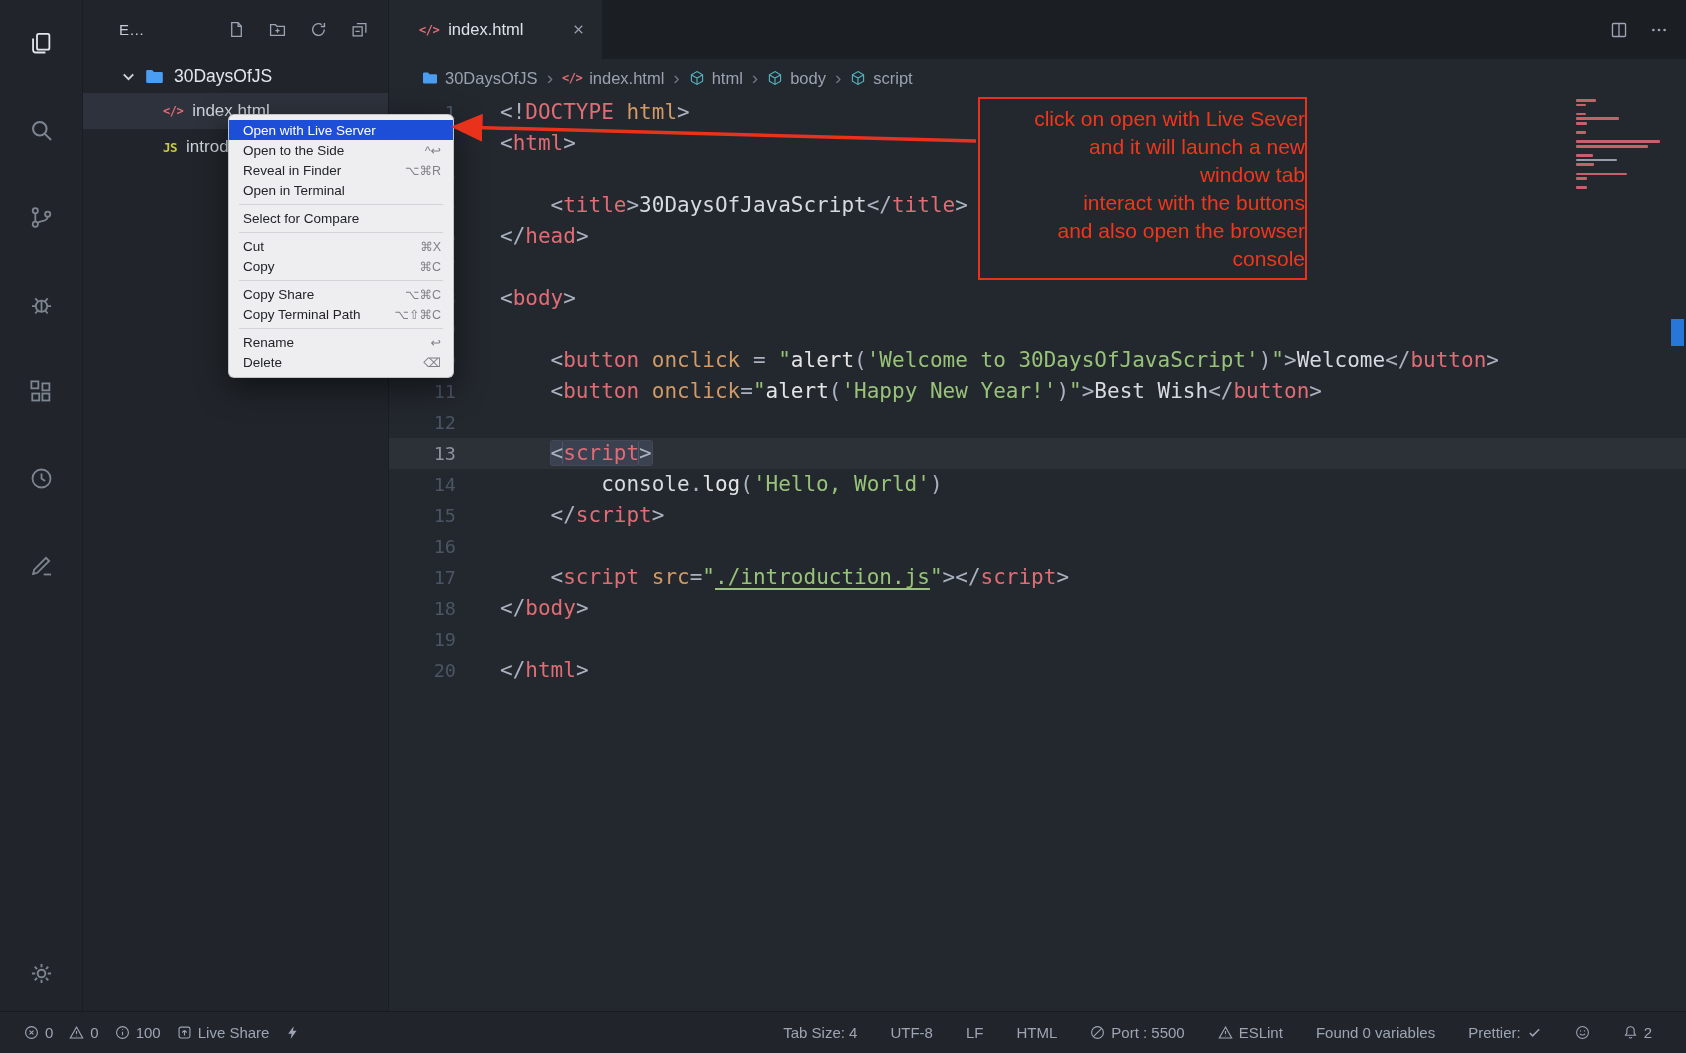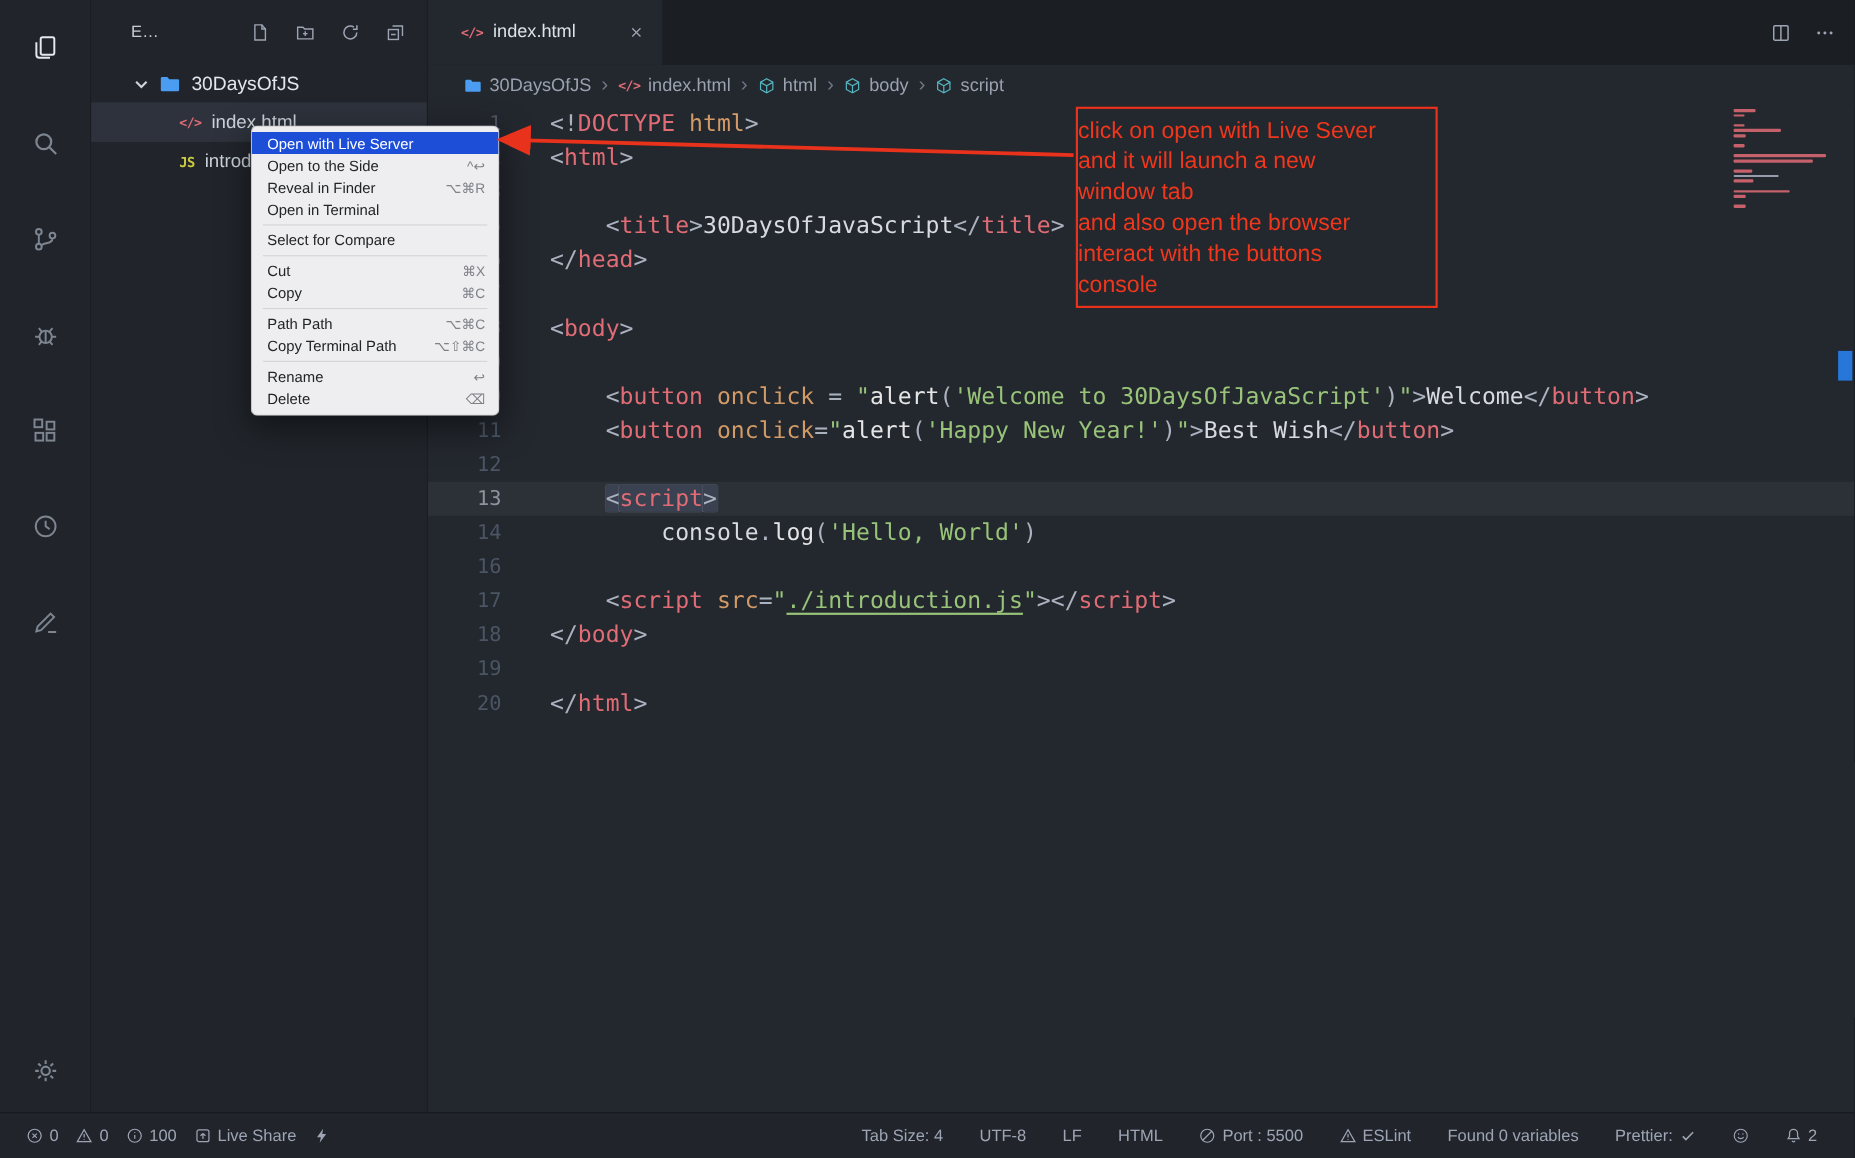--- a/index.html
+++ b/index.html
@@ -75,21 +75,21 @@
 
   
   .context-menu{position:absolute;left:228px;top:114px;width:226px;background:#eeeef0;border:1px solid rgba(0,0,0,.18);border-radius:6px;box-shadow:0 10px 30px rgba(0,0,0,.5);padding:5px 0;z-index:60}
   .menu-item{height:20px;display:flex;align-items:center;padding:0 12px 0 14px;font-size:13.5px;color:#222428;cursor:pointer}
   .menu-item .mi-k{margin-left:auto;color:#808089;font-size:12.5px}
   .menu-item.hl{background:#1d4ed8;color:#fff}
   .menu-item.hl .mi-k{color:#fff}
   .menu-sep{height:1px;background:#d4d4d8;margin:3.5px 10px}
 
   
-  .annotation-box{position:absolute;left:978px;top:97px;width:329px;height:183px;border:2px solid #e8321c;z-index:40;text-align:left;color:#f0371c;font-size:21px;line-height:28px;padding-top:6px}
+  .annotation-box{position:absolute;left:978px;top:97px;width:329px;height:183px;border:2px solid #e8321c;z-index:40;text-align:right;color:#f0371c;font-size:21px;line-height:28px;padding-top:6px}
   .red-arrow{position:absolute;left:430px;top:95px;width:560px;height:80px;z-index:70;pointer-events:none}
 
   
   .status-bar{position:absolute;left:0;right:0;bottom:0;height:42px;background:#21252b;border-top:1px solid #181a1f;display:flex;align-items:center;justify-content:space-between;padding:0 34px 0 24px;font-size:15px;color:#9da5b4}
   .sb-left{display:flex;gap:16px;align-items:center}
   .sb-right{display:flex;gap:33px;align-items:center}
   .st-item{display:flex;align-items:center;gap:6px;cursor:pointer;white-space:nowrap}
   .st-item .icon{display:flex}
   .st-item svg{width:15px;height:15px}
   .icon{display:inline-flex;align-items:center;justify-content:center}
@@ -303,20 +303,21 @@
         <div class="code-line" data-name="code-line-5"><span class="ln" data-name="line-number">5</span><span class="lc"><span class="tok-p">    &lt;</span><span class="tok-tag">title</span><span class="tok-p">&gt;</span><span class="tok-txt">30DaysOfJavaScript</span><span class="tok-p">&lt;/</span><span class="tok-tag">title</span><span class="tok-p">&gt;</span></span></div>
         <div class="code-line" data-name="code-line-6"><span class="ln" data-name="line-number">6</span><span class="lc"><span class="tok-p">&lt;/</span><span class="tok-tag">head</span><span class="tok-p">&gt;</span></span></div>
         <div class="code-line" data-name="code-line-7"><span class="ln" data-name="line-number">7</span><span class="lc"></span></div>
         <div class="code-line" data-name="code-line-8"><span class="ln" data-name="line-number">8</span><span class="lc"><span class="tok-p">&lt;</span><span class="tok-tag">body</span><span class="tok-p">&gt;</span></span></div>
         <div class="code-line" data-name="code-line-9"><span class="ln" data-name="line-number">9</span><span class="lc"></span></div>
         <div class="code-line" data-name="code-line-10"><span class="ln" data-name="line-number">10</span><span class="lc"><span class="tok-p">    &lt;</span><span class="tok-tag">button</span><span class="tok-p"> </span><span class="tok-attr">onclick</span><span class="tok-p"> = </span><span class="tok-str">"</span><span class="tok-fn">alert</span><span class="tok-p">(</span><span class="tok-str">'Welcome to 30DaysOfJavaScript'</span><span class="tok-p">)</span><span class="tok-str">"</span><span class="tok-p">&gt;</span><span class="tok-txt">Welcome</span><span class="tok-p">&lt;/</span><span class="tok-tag">button</span><span class="tok-p">&gt;</span></span></div>
         <div class="code-line" data-name="code-line-11"><span class="ln" data-name="line-number">11</span><span class="lc"><span class="tok-p">    &lt;</span><span class="tok-tag">button</span><span class="tok-p"> </span><span class="tok-attr">onclick</span><span class="tok-p">=</span><span class="tok-str">"</span><span class="tok-fn">alert</span><span class="tok-p">(</span><span class="tok-str">'Happy New Year!'</span><span class="tok-p">)</span><span class="tok-str">"</span><span class="tok-p">&gt;</span><span class="tok-txt">Best Wish</span><span class="tok-p">&lt;/</span><span class="tok-tag">button</span><span class="tok-p">&gt;</span></span></div>
         <div class="code-line" data-name="code-line-12"><span class="ln" data-name="line-number">12</span><span class="lc"></span></div>
         <div class="code-line active" data-name="code-line-13"><span class="ln" data-name="line-number">13</span><span class="lc"><span class="tok-p">    </span><span class="tok-p occ">&lt;</span><span class="tok-tag occ">script</span><span class="tok-p occ">&gt;</span></span></div>
         <div class="code-line" data-name="code-line-14"><span class="ln" data-name="line-number">14</span><span class="lc"><span class="tok-txt">        console</span><span class="tok-p">.</span><span class="tok-fn">log</span><span class="tok-p">(</span><span class="tok-str">'Hello, World'</span><span class="tok-p">)</span></span></div>
+        <div class="code-line" data-name="code-line-15"><span class="ln" data-name="line-number">15</span><span class="lc"><span class="tok-p">    &lt;/</span><span class="tok-tag">script</span><span class="tok-p">&gt;</span></span></div>
         <div class="code-line" data-name="code-line-16"><span class="ln" data-name="line-number">16</span><span class="lc"></span></div>
         <div class="code-line" data-name="code-line-17"><span class="ln" data-name="line-number">17</span><span class="lc"><span class="tok-p">    &lt;</span><span class="tok-tag">script</span><span class="tok-p"> </span><span class="tok-attr">src</span><span class="tok-p">=</span><span class="tok-str">"</span><span class="tok-link">./introduction.js</span><span class="tok-str">"</span><span class="tok-p">&gt;</span><span class="tok-p">&lt;/</span><span class="tok-tag">script</span><span class="tok-p">&gt;</span></span></div>
         <div class="code-line" data-name="code-line-18"><span class="ln" data-name="line-number">18</span><span class="lc"><span class="tok-p">&lt;/</span><span class="tok-tag">body</span><span class="tok-p">&gt;</span></span></div>
         <div class="code-line" data-name="code-line-19"><span class="ln" data-name="line-number">19</span><span class="lc"></span></div>
         <div class="code-line" data-name="code-line-20"><span class="ln" data-name="line-number">20</span><span class="lc"><span class="tok-p">&lt;/</span><span class="tok-tag">html</span><span class="tok-p">&gt;</span></span></div>
       </div>
     <div class="minimap" id="minimap" data-name="minimap">
         <div class="mm-row">
           <div class="mm-bar" style="width:19.75px;background:#e06c75"></div>
         </div>
@@ -366,22 +367,22 @@
           <div class="mm-bar" style="width:11.350000000000001px;background:#e06c75"></div>
         </div>
       </div>
     <div class="overview-marker" data-name="scroll-marker"></div>
   </div>
 
   <div class="annotation-box" id="annotation-box" data-name="annotation-box">
       <div data-name="annotation-line">click on open with Live Sever</div>
       <div data-name="annotation-line">and it will launch a new</div>
       <div data-name="annotation-line">window tab</div>
+      <div data-name="annotation-line">interact with the buttons</div>
       <div data-name="annotation-line">and also open the browser</div>
-      <div data-name="annotation-line">interact with the buttons</div>
       <div data-name="annotation-line">console</div>
     </div>
 
   <svg class="red-arrow" data-name="annotation-arrow">
     <defs>
       <marker id="ah" markerWidth="9" markerHeight="8" refX="7" refY="4" orient="auto">
         <path d="M0,0 L9,4 L0,8 z" fill="#e8321c"></path>
       </marker>
     </defs>
     <line x1="546" y1="46" x2="28" y2="32" stroke="#e8321c" stroke-width="3.5" marker-end="url(#ah)"></line>
@@ -413,21 +414,21 @@
       <div class="menu-item" data-name="menu-item-cut">
         <span class="mi-l" data-name="menu-item-label">Cut</span>
         <span class="mi-k" data-name="menu-item-shortcut">⌘X</span>
       </div>
       <div class="menu-item" data-name="menu-item-copy">
         <span class="mi-l" data-name="menu-item-label">Copy</span>
         <span class="mi-k" data-name="menu-item-shortcut">⌘C</span>
       </div>
       <div class="menu-sep" data-name="menu-separator"></div>
       <div class="menu-item" data-name="menu-item-copy-path">
-        <span class="mi-l" data-name="menu-item-label">Path Path</span>
+        <span class="mi-l" data-name="menu-item-label">Copy Share</span>
         <span class="mi-k" data-name="menu-item-shortcut">⌥⌘C</span>
       </div>
       <div class="menu-item" data-name="menu-item-copy-relative-path">
         <span class="mi-l" data-name="menu-item-label">Copy Terminal Path</span>
         <span class="mi-k" data-name="menu-item-shortcut">⌥⇧⌘C</span>
       </div>
       <div class="menu-sep" data-name="menu-separator"></div>
       <div class="menu-item" data-name="menu-item-rename">
         <span class="mi-l" data-name="menu-item-label">Rename</span>
         <span class="mi-k" data-name="menu-item-shortcut">↩</span>

